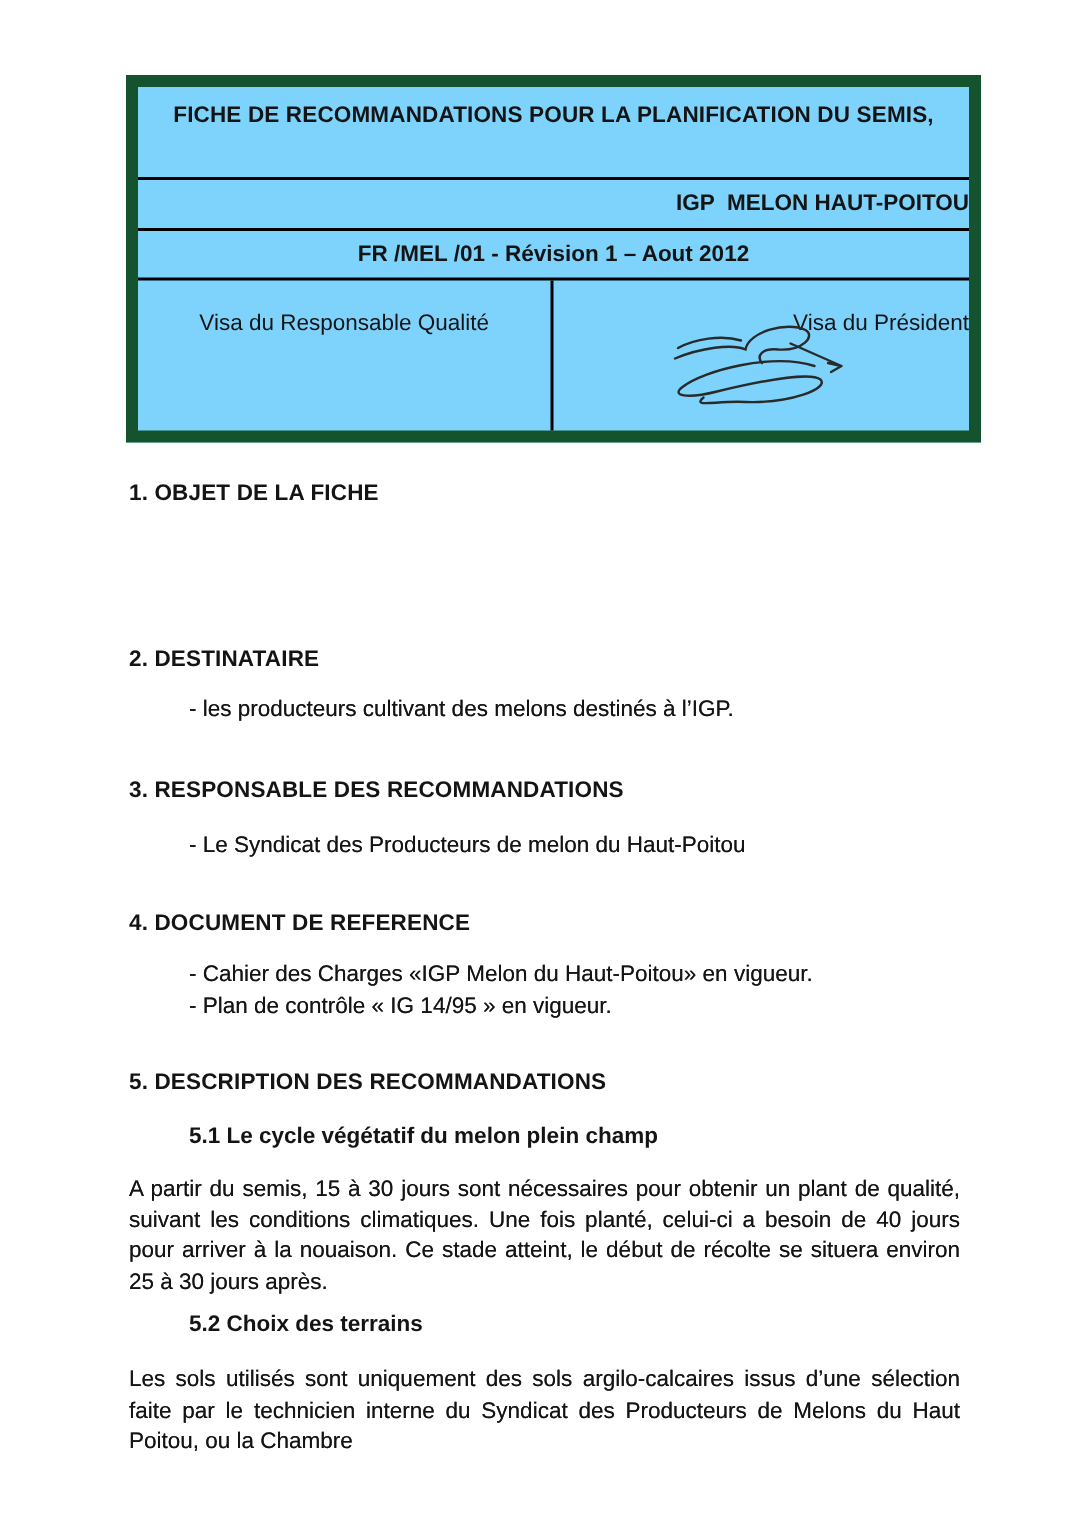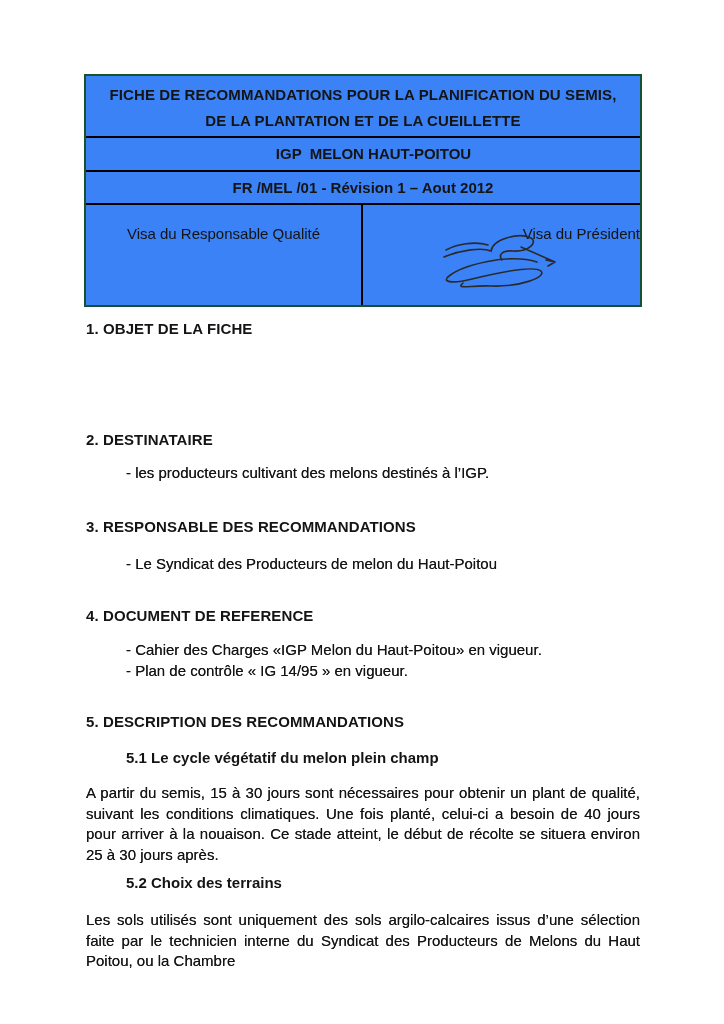--- a/index.html
+++ b/index.html
@@ -1,26 +1,26 @@
 <!DOCTYPE html>
 <html><head>
 <meta charset="utf-8">
 <style>
   html,body{margin:0;padding:0;background:#ffffff;}
   .page{
     position:relative;width:724px;height:1024px;background:#ffffff;
     font-family:"Liberation Sans",sans-serif;color:#141414;overflow:hidden;
   }
   
-  .htable{position:absolute;left:84px;top:50px;width:554px;border:2px solid #14532d;background:#3b82f6;margin-top:24px;}
+  .htable{position:absolute;left:84px;top:50px;width:554px;border:8px solid #14532d;background:#7dd3fc;}
   .row{border-top:2px solid #000;}
   .row:first-child{border-top:none;}
   .r-title{height:54px;padding-top:6px;}
   .tline{text-align:center;font-weight:bold;font-size:15px;line-height:26px;letter-spacing:.1px;}
-  .r-igp{height:32px;line-height:32px;text-align:center;font-weight:bold;font-size:15px;white-space:pre;padding-left:21px;}
+  .r-igp{height:32px;line-height:32px;text-align:right;font-weight:bold;font-size:15px;white-space:pre;padding-left:21px;}
   .r-rev{height:31px;line-height:31px;text-align:center;font-weight:bold;font-size:15px;}
   .r-visa{height:100px;display:flex;}
   .vcell{font-weight:normal;font-size:15px;text-align:center;padding-top:20px;box-sizing:border-box;}
   .vleft{width:277px;border-right:2px solid #000;}
   .vright{flex:1;position:relative;text-align:right;}
   .sig{position:absolute;left:76px;top:26px;width:126px;height:62px;}
   .sig path{fill:none;stroke:#2a2a2a;stroke-width:1.6;stroke-linecap:round;}
   
   .sec-h{position:absolute;left:86px;font-size:15px;font-weight:bold;letter-spacing:.1px;white-space:nowrap;}
   .sub-h{position:absolute;left:126px;font-size:15px;font-weight:bold;white-space:nowrap;}
@@ -31,21 +31,20 @@
   }
 </style>
 </head>
 <body>
 
 <div class="page">
 
   <div class="htable">
     <div class="row r-title">
       <div class="tline">FICHE DE RECOMMANDATIONS POUR LA PLANIFICATION DU SEMIS,</div>
-      <div class="tline">DE LA PLANTATION ET DE LA CUEILLETTE</div>
     </div>
     <div class="row r-igp">IGP  MELON HAUT-POITOU</div>
     <div class="row r-rev">FR /MEL /01 - Révision 1 – Aout 2012</div>
     <div class="row r-visa">
       <div class="vcell vleft">Visa du Responsable Qualité</div>
       <div class="vcell vright">
         <div>Visa du Président</div>
         <svg class="sig" viewBox="0 0 126 62" aria-hidden="true">
           <path d="M7 19 C 18 13, 36 10, 49 14"></path>
           <path d="M5 26 C 22 19, 43 16, 52 20 C 54 8, 80 1, 92 7 C 99 11, 90 21, 74 20 C 63 19, 59 24, 63 29"></path>

